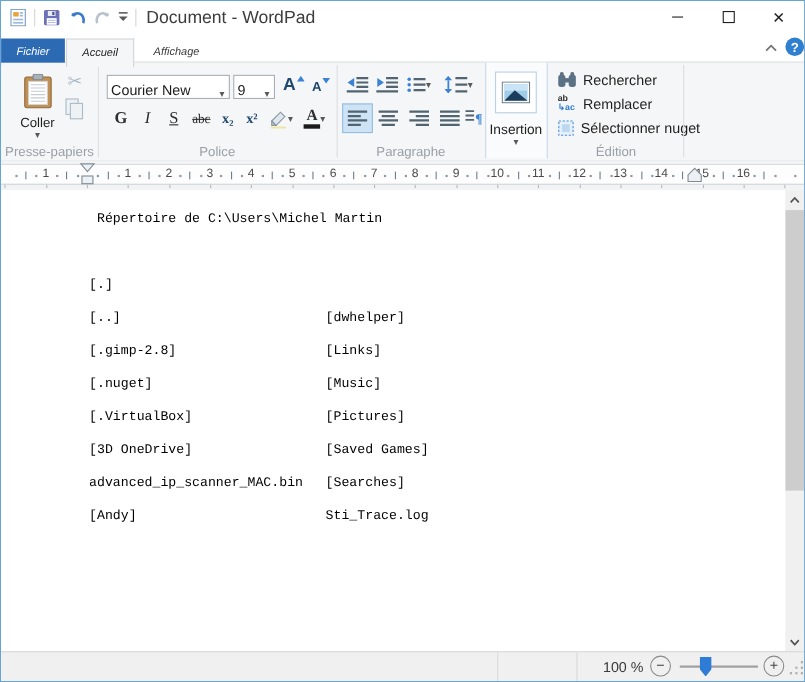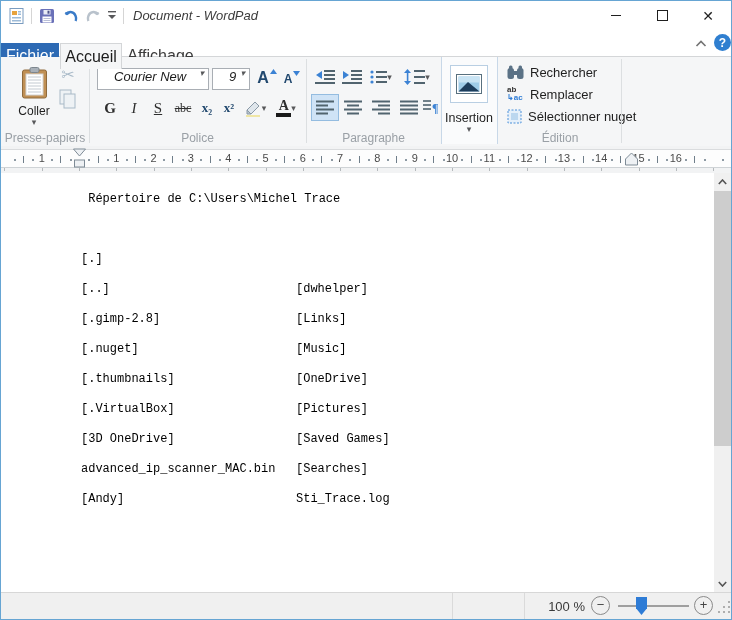--- a/index.html
+++ b/index.html
@@ -3,34 +3,34 @@
 <meta charset="utf-8">
 <style>
   html,body{margin:0;padding:0;background:#dcdcdc;}
   .w{width:732px;height:620px;border:1px solid #66a5d3;position:relative;background:#fff;
      font-family:"Liberation Sans",sans-serif;box-sizing:border-box;overflow:hidden;}
   .abs{position:absolute;}
   .flex{display:flex;align-items:center;justify-content:center;}
   
   .titlebar{left:0;top:0;width:730px;height:30px;background:#fff;}
   .qsep{width:1px;height:16px;background:#d5d5d5;top:7px;}
-  .title-text{font-size:13px;color:#3c3c3c;top:7px;font-style:italic;}
+  .title-text{font-size:16px;color:#3c3c3c;top:7px;}
   .wbtn{width:46px;height:29px;top:0;cursor:pointer;}
   
   .tabrow{left:0;top:30px;width:730px;height:25px;background:#fff;border-bottom:1px solid #d4d6d8;box-sizing:content-box;}
-  .tab{font-size:16px;height:25px;display:flex;align-items:center;justify-content:center;position:absolute;top:12px;}
+  .tab{font-size:10px;height:25px;display:flex;align-items:center;justify-content:center;position:absolute;top:4px;font-style:italic;}
   .tab-file{left:0;width:58px;background:#2d6ab4;color:#fff;}
   .tab-home{left:59px;width:62px;background:#f5f6f7;color:#1c1c1c;border:1px solid #d4d6d8;border-bottom:none;box-sizing:border-box;height:26px;z-index:2;}
   .tab-view{left:121px;width:77px;color:#3a3a3a;}
   
   .ribbon{left:0;top:56px;width:730px;height:89px;background:#f5f6f7;border-bottom:1px solid #d4d6d8;box-sizing:content-box;}
   .gdiv{width:1px;top:2px;height:84px;background:#dcdfe1;}
   .glabel{font-size:12px;color:#9aa0a6;top:74px;text-align:center;}
   .caret{font-size:9px;color:#58595b;line-height:8px;}
-  .combo{background:#fff;border:1px solid #a9aeb4;font-size:13px;color:#1b1b1b;display:flex;align-items:flex-start;box-sizing:border-box;padding-left:16px;cursor:pointer;font-style:italic;}
+  .combo{background:#fff;border:1px solid #a9aeb4;font-size:13px;color:#1b1b1b;display:flex;align-items:flex-end;box-sizing:border-box;padding-left:3px;cursor:pointer;}
   .combo .caret{margin-left:auto;padding-right:4px;}
   .fmt{font-family:"Liberation Serif",serif;font-size:15px;color:#2e2e2e;cursor:pointer;}
   .ribbon-btn{cursor:pointer;display:flex;align-items:center;justify-content:center;}
   .blabel{font-size:12px;color:#1f1f1f;}
   .edit-item{display:flex;align-items:center;gap:6px;cursor:pointer;}
   .edit-item .blabel{font-size:13px;}
   
   .rulerstrip{left:0;top:145px;width:730px;height:27px;background:#f2f3f4;}
   .rband{left:0;top:3px;width:730px;height:19px;background:#fdfdfd;border-top:1px solid #dadcde;border-bottom:1px solid #cfd3d6;box-sizing:border-box;}
   .rnum{position:absolute;width:20px;text-align:center;top:2px;font-size:11px;color:#4a4a4a;}
@@ -437,27 +437,26 @@
       <polygon points="2.5,1 14.5,1 8.5,8" fill="#eef1f4" stroke="#7e8b96"></polygon>
       <rect x="3.5" y="12" width="10" height="7" fill="#eef1f4" stroke="#7e8b96"></rect>
     </svg>
     <svg class="abs" style="left:622px;top:5px" width="17" height="16">
       <polygon points="2.5,14 2.5,8 8.5,2 14.5,8 14.5,14" fill="#eef1f4" stroke="#7e8b96"></polygon>
     </svg>
   </div>
 
   <div class="abs doc">
     <div id="doc-rows" style="position:absolute;left:80px;top:11px">
-        <div class="doc-row"><span class="c1"> Répertoire de C:\Users\Michel Trace</span><span class="c2"></span></div>
+        <div class="doc-row"><span class="c1"> Répertoire de C:\Users\Michel Martin</span><span class="c2"></span></div>
         <div class="doc-row"><span class="c1"></span><span class="c2"></span></div>
         <div class="doc-row"><span class="c1">[.]</span></div>
         <div class="doc-row"><span class="c1">[..]</span><span class="c2">[dwhelper]</span></div>
         <div class="doc-row"><span class="c1">[.gimp-2.8]</span><span class="c2">[Links]</span></div>
         <div class="doc-row"><span class="c1">[.nuget]</span><span class="c2">[Music]</span></div>
-        <div class="doc-row"><span class="c1">[.thumbnails]</span><span class="c2">[OneDrive]</span></div>
         <div class="doc-row"><span class="c1">[.VirtualBox]</span><span class="c2">[Pictures]</span></div>
         <div class="doc-row"><span class="c1">[3D OneDrive]</span><span class="c2">[Saved Games]</span></div>
         <div class="doc-row"><span class="c1">advanced_ip_scanner_MAC.bin</span><span class="c2">[Searches]</span></div>
         <div class="doc-row"><span class="c1">[Andy]</span><span class="c2">Sti_Trace.log</span></div>
       </div>
   </div>
 
   <div class="abs vsb">
     <div class="abs sbtn flex" style="left:0;top:0">
       <svg width="9" height="6">

